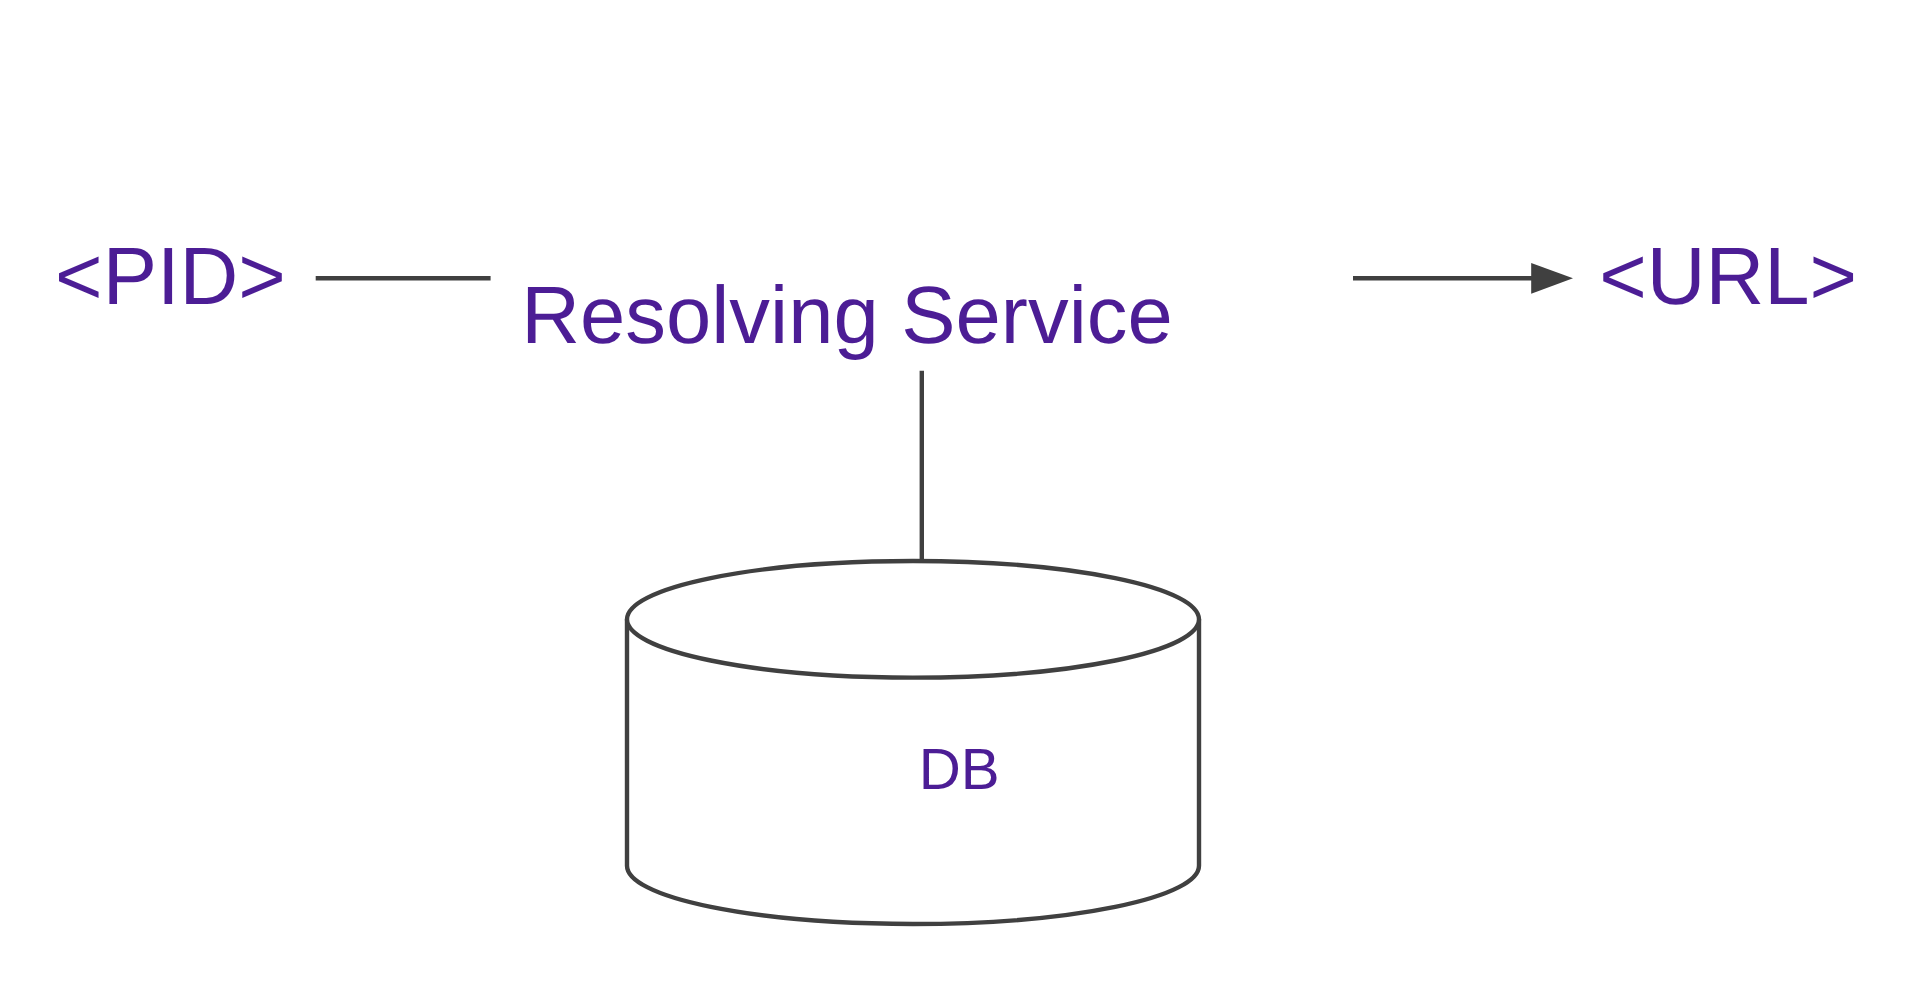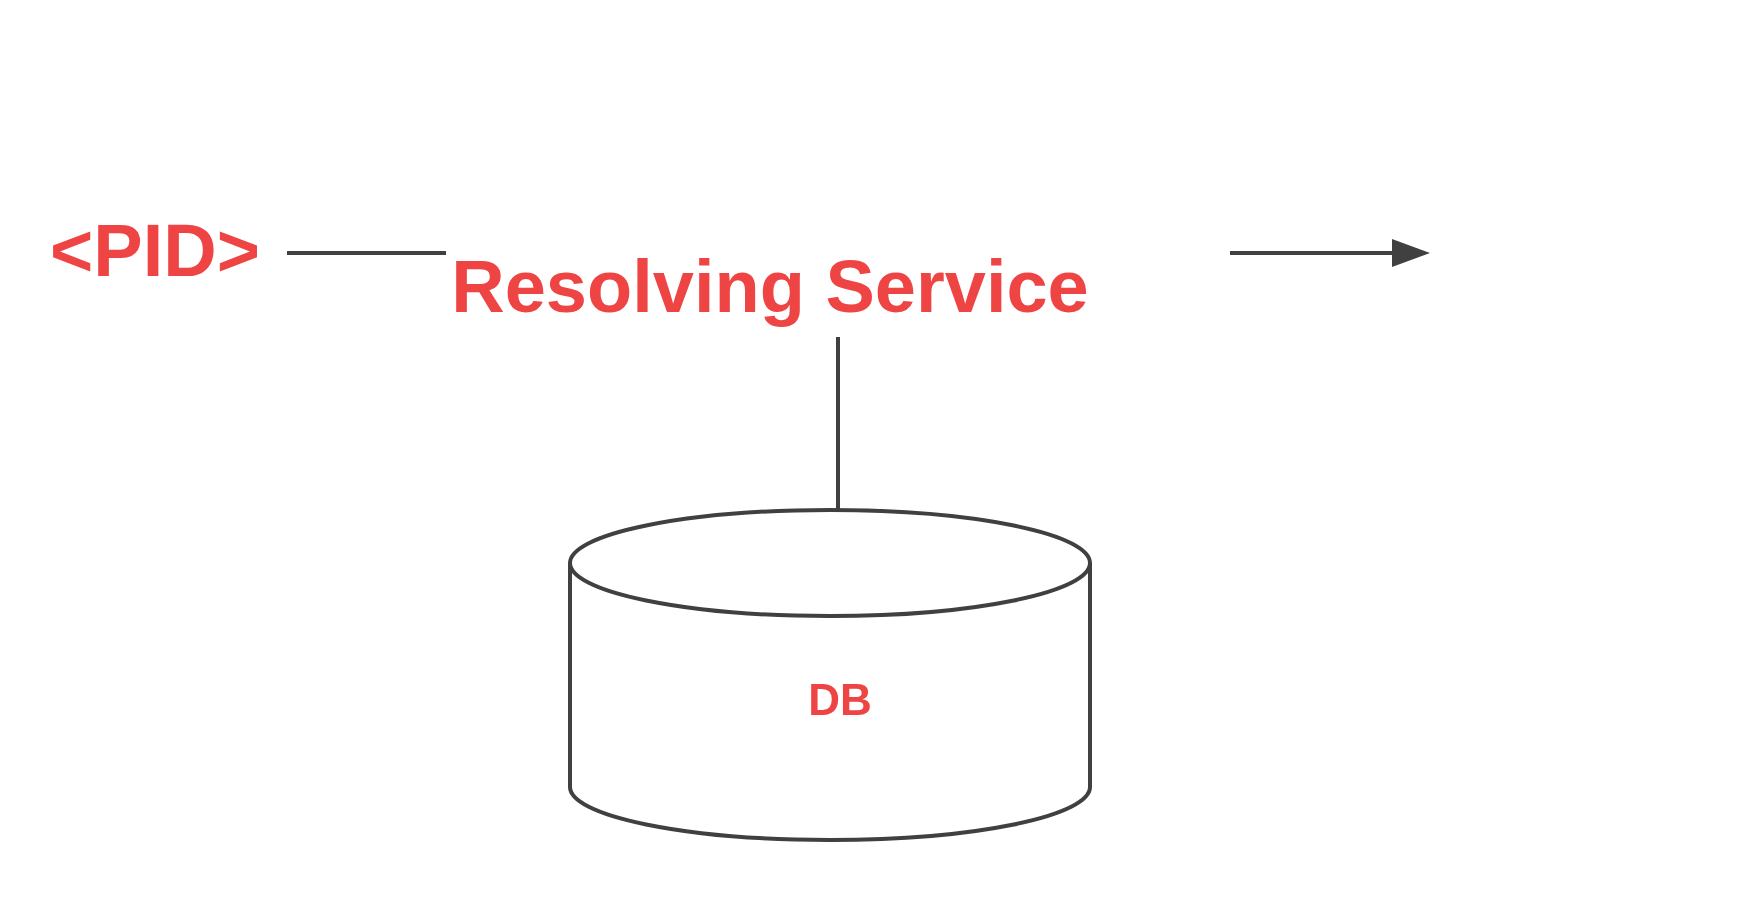--- a/index.html
+++ b/index.html
@@ -11,28 +11,29 @@
     position: relative;
     width: 1755px;
     height: 907px;
     background: #ffffff;
     overflow: hidden;
     font-family: "Liberation Sans", "DejaVu Sans", sans-serif;
   }
   .node-label {
     position: absolute;
     transform: translate(-50%, -50%);
-    color: #ef4444;
+    color: #4c1d95;
     white-space: nowrap;
     font-size: 74px;
     line-height: 1;
-    font-weight: 700;
+    font-weight: 400;
   }
   .db-label {
-    font-size: 44px;
+    font-size: 53px;
+    margin-left: 32px;
   }
   #connector-layer {
     position: absolute;
     top: 0;
     left: 0;
   }
 </style>
 </head>
 <body>
 
@@ -52,16 +53,17 @@
     <g>
       <path d="M 570 563 L 570 787 A 260 53 0 0 0 1090 787 L 1090 563" fill="#ffffff" stroke-width="4" stroke="#404040"></path>
       <ellipse cx="830" cy="563" rx="260" ry="53" fill="#ffffff" stroke-width="4" stroke="#404040"></ellipse>
     </g>
   </svg>
 
   <div class="node-label" style="left:155px; top:251px;">&lt;PID&gt;</div>
 
   <div class="node-label" style="left:770px; top:251px;margin-top:36px;">Resolving Service</div>
 
+  <div class="node-label" style="left:1571px; top:251px;">&lt;URL&gt;</div>
 
   <div class="node-label db-label" style="left:840px; top:700px;">DB</div>
 
 </div>
 
 </body></html>

